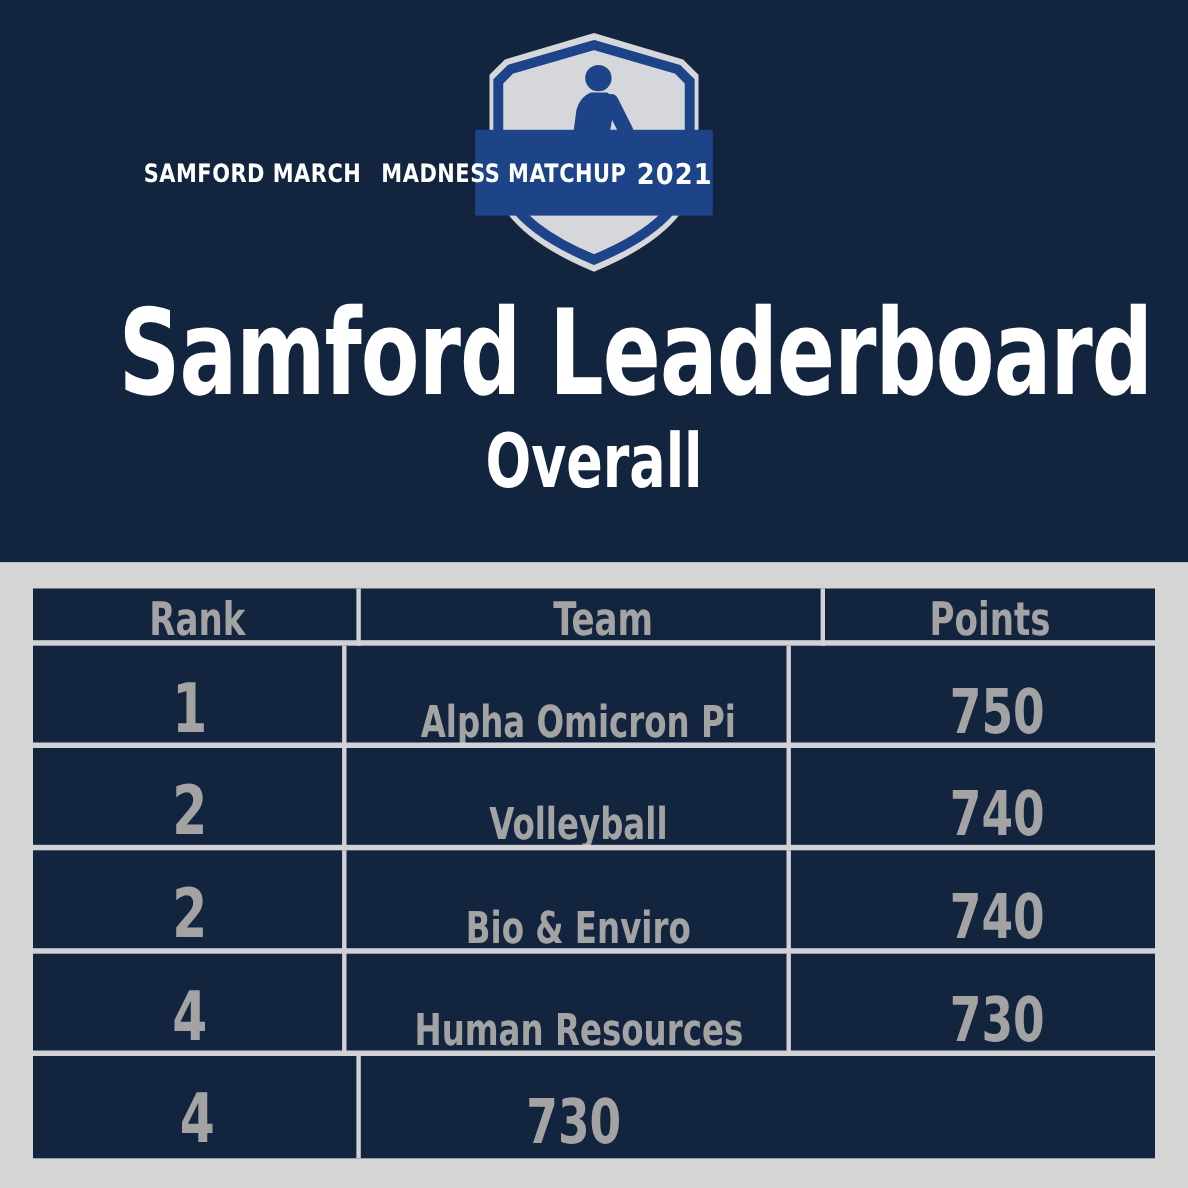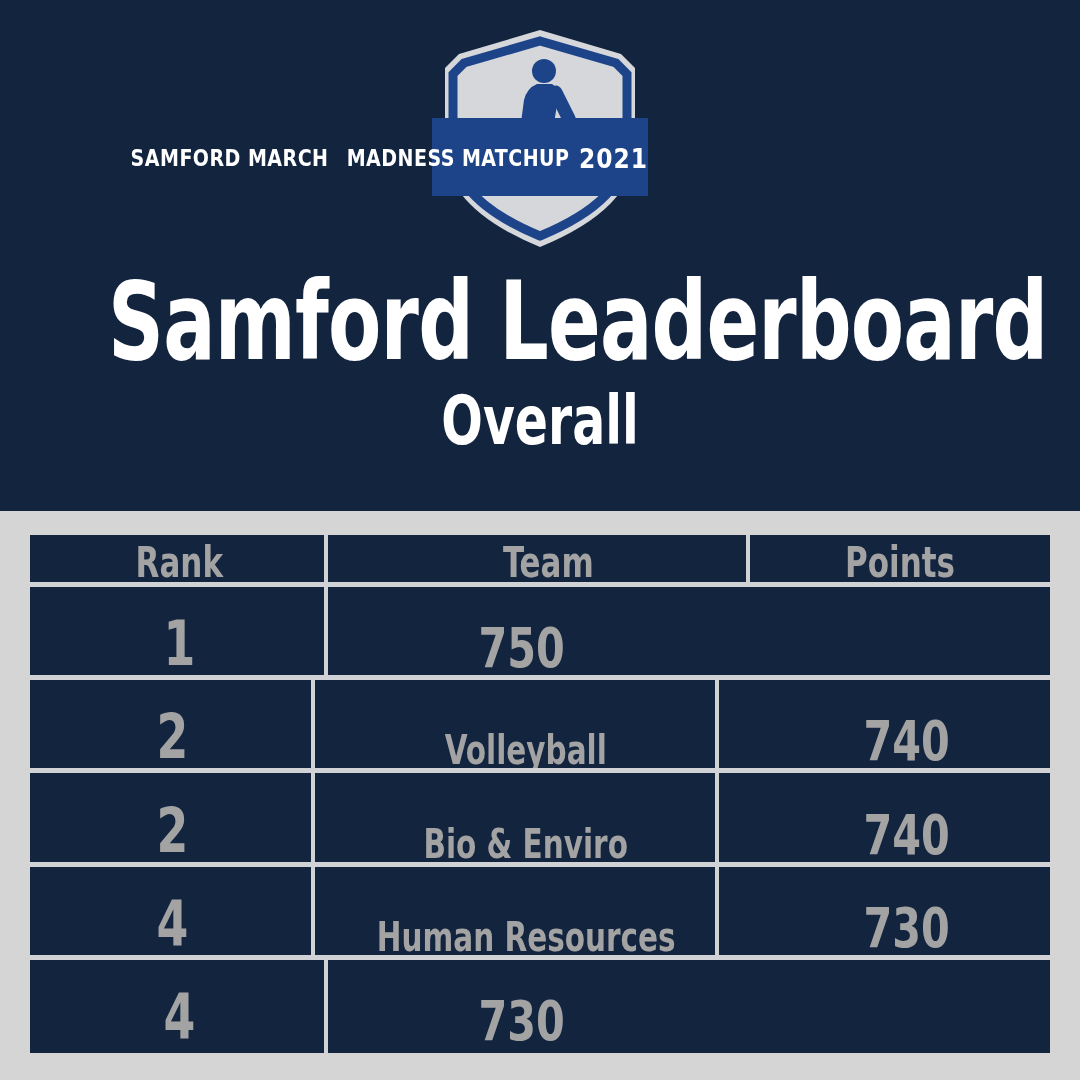--- a/index.html
+++ b/index.html
@@ -222,20 +222,23 @@
         </div>
       <div class="cell c-points">
           <span>Points</span>
         </div>
     </div>
 
     <div class="trow data-row">
       <div class="cell c-rank">
           <span>1</span>
         </div>
+      <div class="cell c-team">
+          <span>Alpha Omicron Pi</span>
+        </div>
       <div class="cell c-points">
           <span>750</span>
         </div>
     </div>
 
     <div class="trow data-row">
       <div class="cell c-rank">
           <span>2</span>
         </div>
       <div class="cell c-team">

